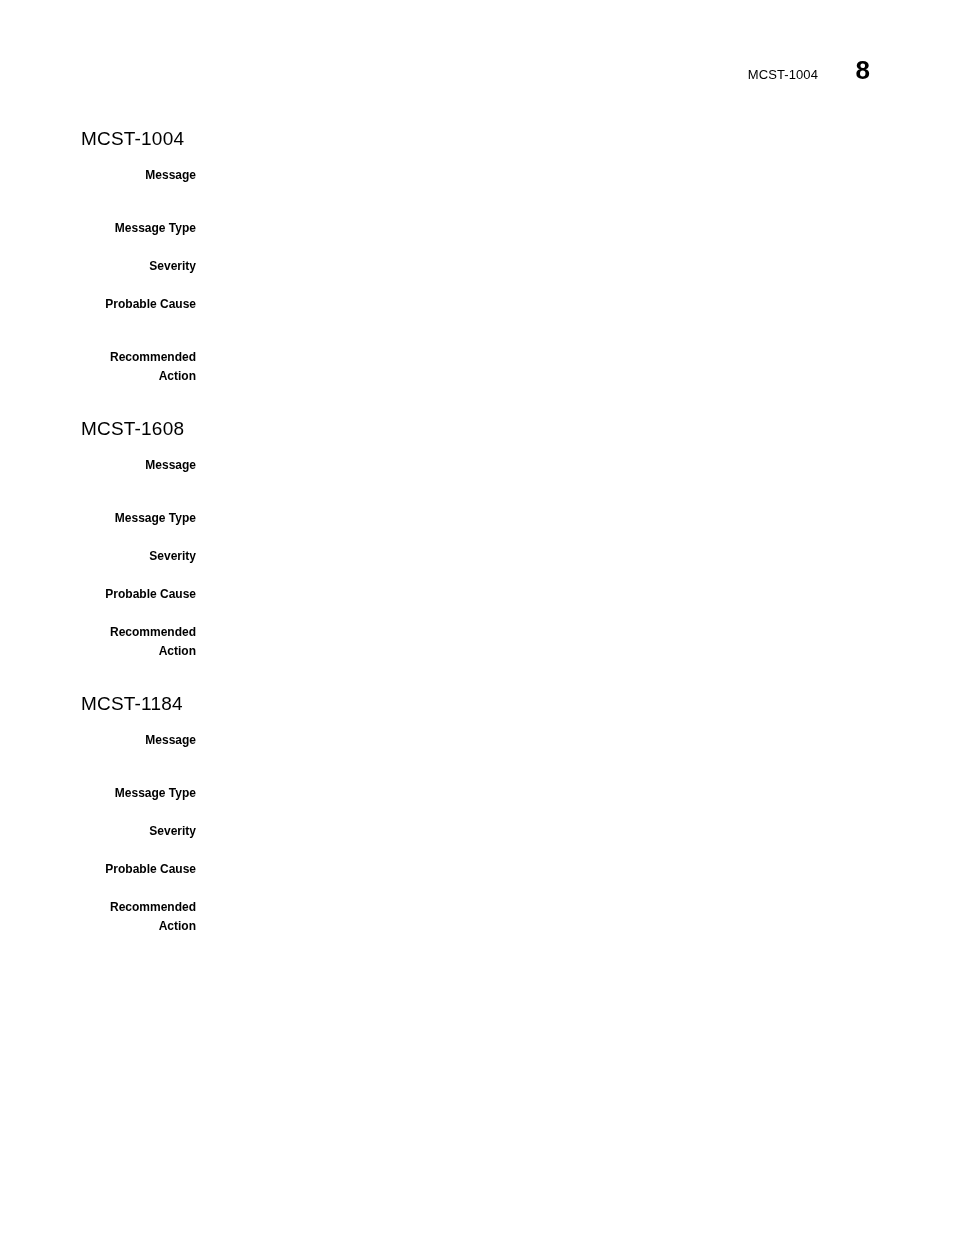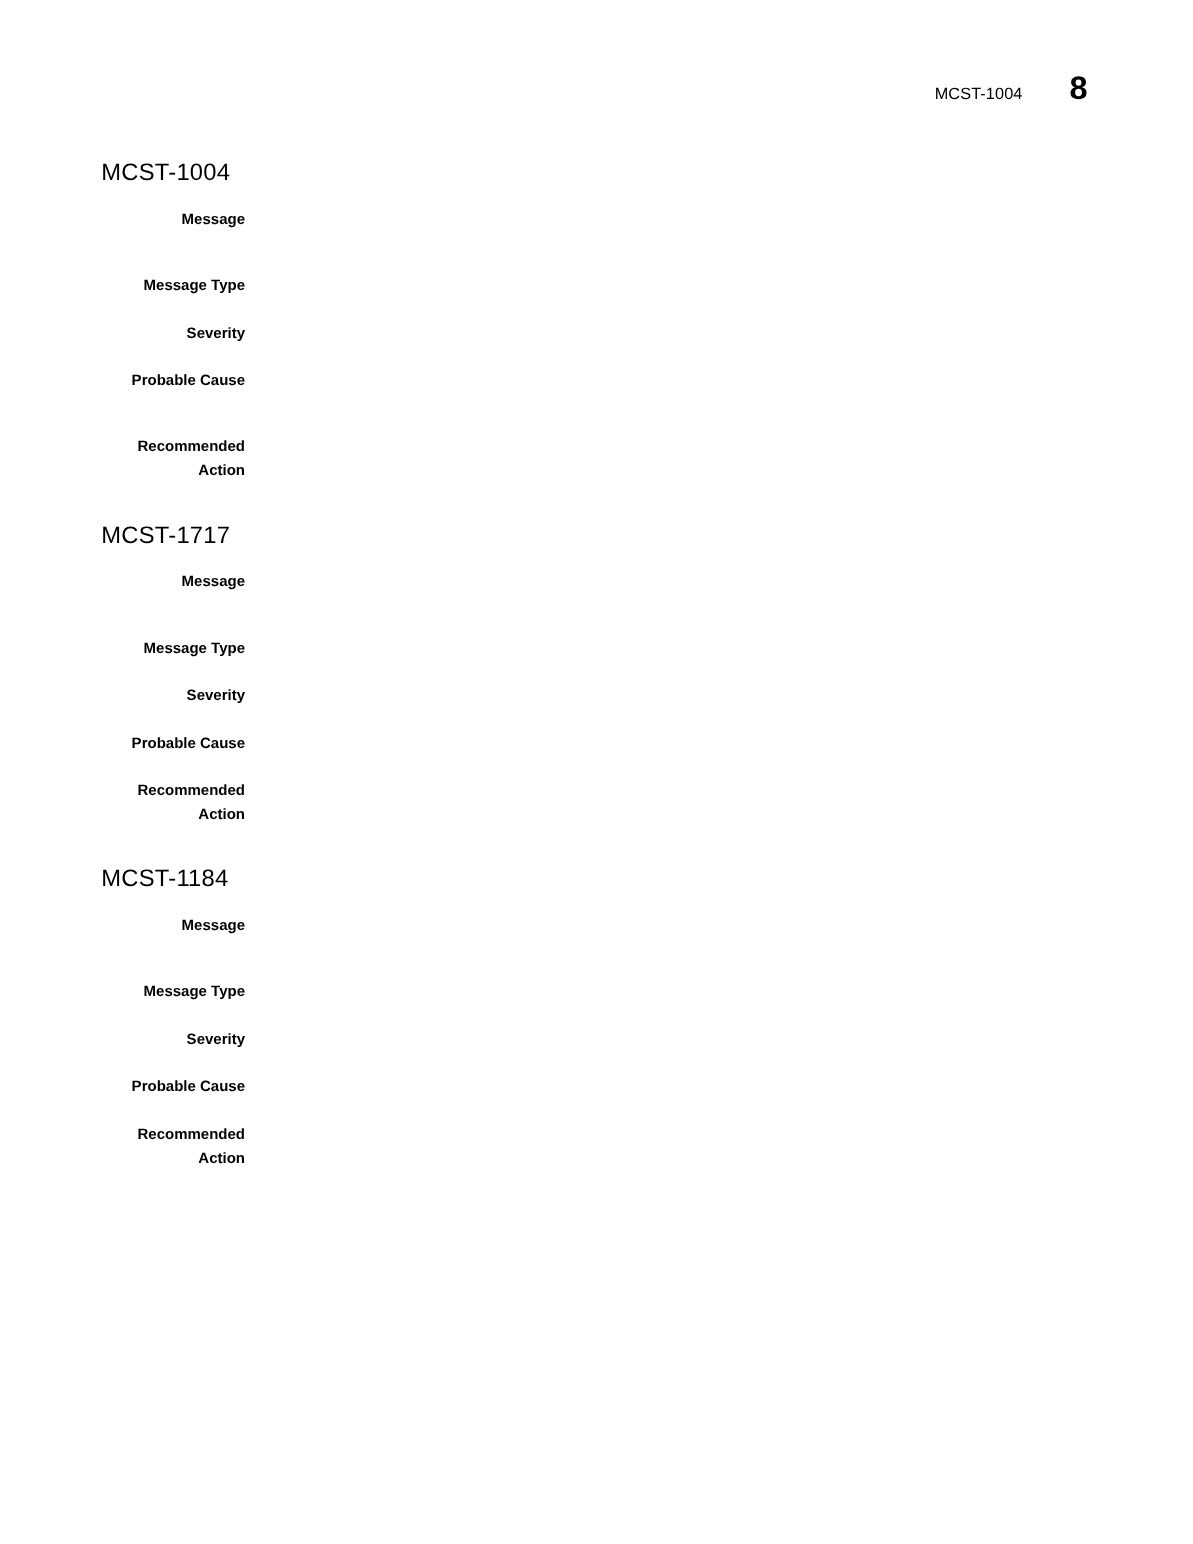--- a/index.html
+++ b/index.html
@@ -140,21 +140,21 @@
       </div>
 
       <div class="field-row last">
         <div class="field-label">Recommended
 Action</div>
         <div class="field-value"></div>
       </div>
     </section>
 
     <section class="msg-section gap-top">
-      <h1 class="section-heading">MCST-1717</h1>
+      <h1 class="section-heading">MCST-1608</h1>
 
       <div class="field-row extra-gap">
         <div class="field-label">Message</div>
         <div class="field-value"></div>
       </div>
 
       <div class="field-row">
         <div class="field-label">Message Type</div>
         <div class="field-value"></div>
       </div>

